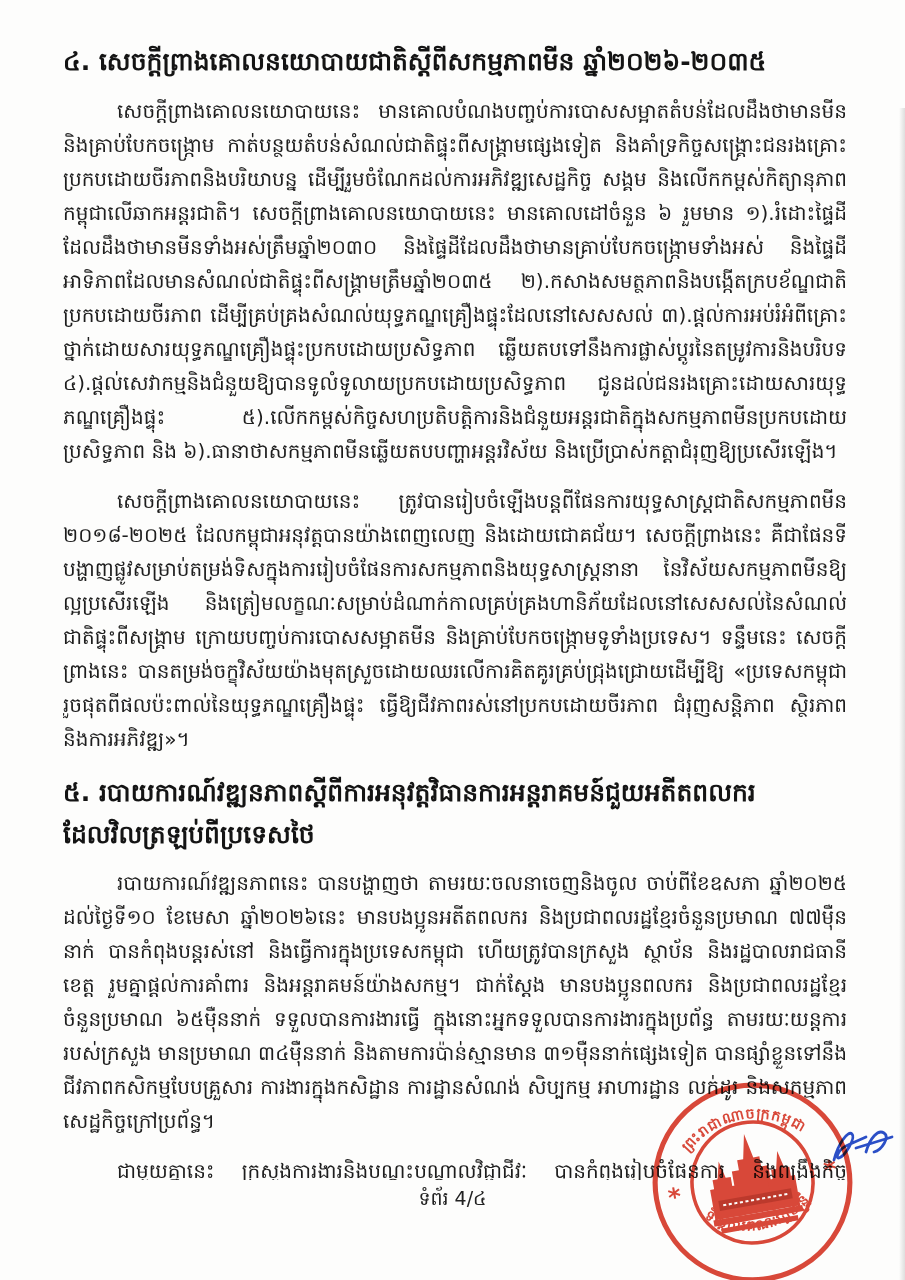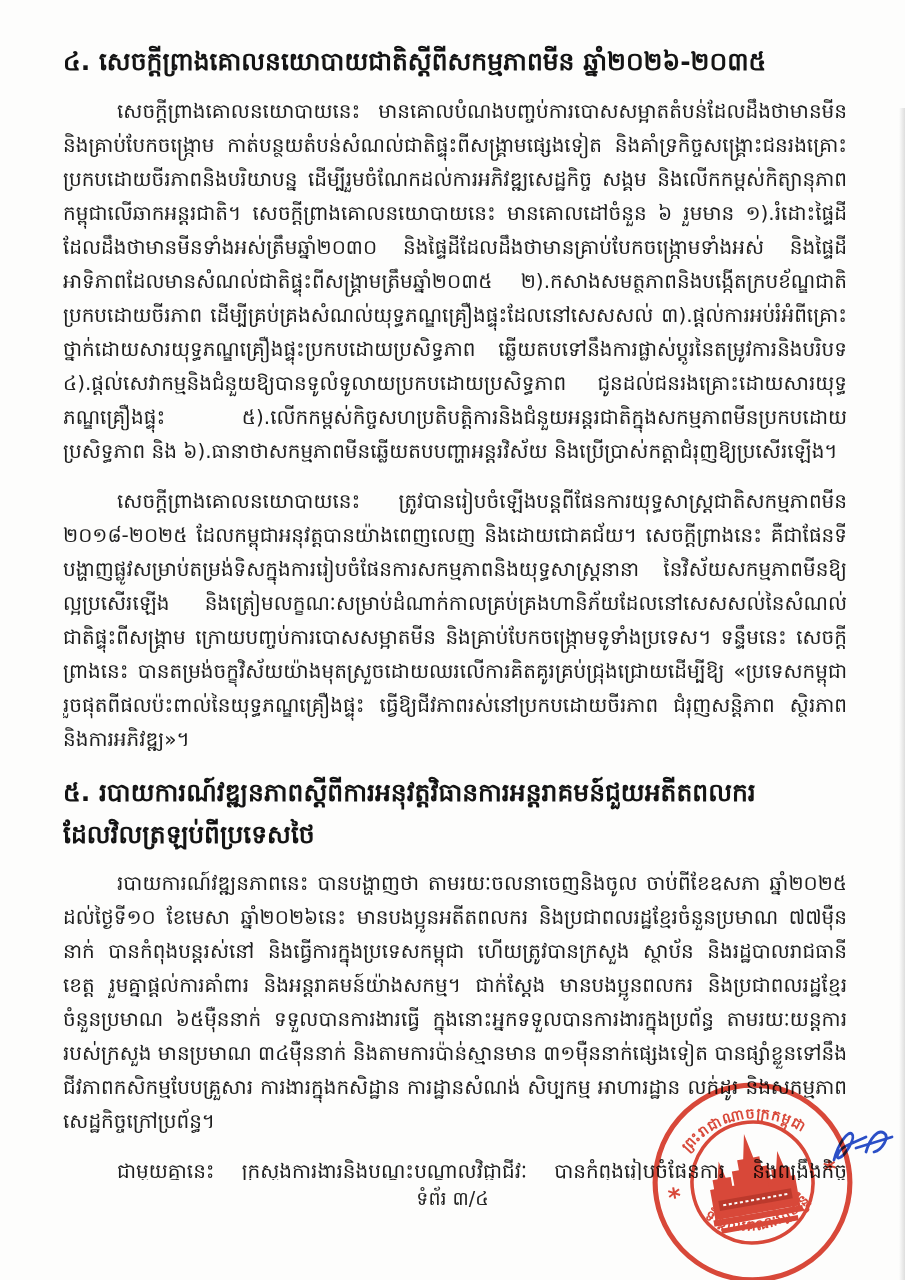--- a/index.html
+++ b/index.html
@@ -66,21 +66,21 @@
 <div class="page">
   <div class="doc-body">
     <h2 class="heading">៤. សេចក្តីព្រាងគោលនយោបាយជាតិស្តីពីសកម្មភាពមីន ឆ្នាំ២០២៦-២០៣៥</h2>
     <p class="para">សេចក្តីព្រាងគោលនយោបាយនេះ មានគោលបំណងបញ្ចប់ការបោសសម្អាតតំបន់ដែលដឹងថាមានមីន និងគ្រាប់បែកចង្ក្រោម កាត់បន្ថយតំបន់សំណល់ជាតិផ្ទុះពីសង្គ្រាមផ្សេងទៀត និងគាំទ្រកិច្ចសង្គ្រោះជនរងគ្រោះ ប្រកបដោយចីរភាពនិងបរិយាបន្ន ដើម្បីរួមចំណែកដល់ការអភិវឌ្ឍសេដ្ឋកិច្ច សង្គម និងលើកកម្ពស់កិត្យានុភាពកម្ពុជាលើឆាកអន្តរជាតិ។ សេចក្តីព្រាងគោលនយោបាយនេះ មានគោលដៅចំនួន ៦ រួមមាន ១).រំដោះផ្ទៃដីដែលដឹងថាមានមីនទាំងអស់ត្រឹមឆ្នាំ២០៣០ និងផ្ទៃដីដែលដឹងថាមានគ្រាប់បែកចង្ក្រោមទាំងអស់ និងផ្ទៃដីអាទិភាពដែលមានសំណល់ជាតិផ្ទុះពីសង្គ្រាមត្រឹមឆ្នាំ២០៣៥ ២).កសាងសមត្ថភាពនិងបង្កើតក្របខ័ណ្ឌជាតិប្រកបដោយចីរភាព ដើម្បីគ្រប់គ្រងសំណល់យុទ្ធភណ្ឌគ្រឿងផ្ទុះដែលនៅសេសសល់ ៣).ផ្តល់ការអប់រំអំពីគ្រោះថ្នាក់ដោយសារយុទ្ធភណ្ឌគ្រឿងផ្ទុះប្រកបដោយប្រសិទ្ធភាព ឆ្លើយតបទៅនឹងការផ្លាស់ប្តូរនៃតម្រូវការនិងបរិបទ ៤).ផ្តល់សេវាកម្មនិងជំនួយឱ្យបានទូលំទូលាយប្រកបដោយប្រសិទ្ធភាព ជូនដល់ជនរងគ្រោះដោយសារយុទ្ធភណ្ឌគ្រឿងផ្ទុះ ៥).លើកកម្ពស់កិច្ចសហប្រតិបត្តិការនិងជំនួយអន្តរជាតិក្នុងសកម្មភាពមីនប្រកបដោយប្រសិទ្ធភាព និង ៦).ធានាថាសកម្មភាពមីនឆ្លើយតបបញ្ហាអន្តរវិស័យ និងប្រើប្រាស់កត្តាជំរុញឱ្យប្រសើរឡើង។</p>
     <p class="para">សេចក្តីព្រាងគោលនយោបាយនេះ ត្រូវបានរៀបចំឡើងបន្តពីផែនការយុទ្ធសាស្ត្រជាតិសកម្មភាពមីន ២០១៨-២០២៥ ដែលកម្ពុជាអនុវត្តបានយ៉ាងពេញលេញ និងដោយជោគជ័យ។ សេចក្តីព្រាងនេះ គឺជាផែនទីបង្ហាញផ្លូវសម្រាប់តម្រង់ទិសក្នុងការរៀបចំផែនការសកម្មភាពនិងយុទ្ធសាស្ត្រនានា នៃវិស័យសកម្មភាពមីនឱ្យល្អប្រសើរឡើង និងត្រៀមលក្ខណៈសម្រាប់ដំណាក់កាលគ្រប់គ្រងហានិភ័យដែលនៅសេសសល់នៃសំណល់ជាតិផ្ទុះពីសង្គ្រាម ក្រោយបញ្ចប់ការបោសសម្អាតមីន និងគ្រាប់បែកចង្ក្រោមទូទាំងប្រទេស។ ទន្ទឹមនេះ សេចក្តីព្រាងនេះ បានតម្រង់ចក្ខុវិស័យយ៉ាងមុតស្រួចដោយឈរលើការគិតគូរគ្រប់ជ្រុងជ្រោយដើម្បីឱ្យ «ប្រទេសកម្ពុជារួចផុតពីផលប៉ះពាល់នៃយុទ្ធភណ្ឌគ្រឿងផ្ទុះ ធ្វើឱ្យជីវភាពរស់នៅប្រកបដោយចីរភាព ជំរុញសន្តិភាព ស្ថិរភាព និងការអភិវឌ្ឍ»។</p>
     <h2 class="heading h5">៥. របាយការណ៍វឌ្ឍនភាពស្តីពីការអនុវត្តវិធានការអន្តរាគមន៍ជួយអតីតពលករដែលវិលត្រឡប់ពីប្រទេសថៃ</h2>
     <p class="para">របាយការណ៍វឌ្ឍនភាពនេះ បានបង្ហាញថា តាមរយៈចលនាចេញនិងចូល ចាប់ពីខែឧសភា ឆ្នាំ២០២៥ ដល់ថ្ងៃទី១០ ខែមេសា ឆ្នាំ២០២៦នេះ មានបងប្អូនអតីតពលករ និងប្រជាពលរដ្ឋខ្មែរចំនួនប្រមាណ ៧៧ម៉ឺននាក់ បានកំពុងបន្តរស់នៅ និងធ្វើការក្នុងប្រទេសកម្ពុជា ហើយត្រូវបានក្រសួង ស្ថាប័ន និងរដ្ឋបាលរាជធានី ខេត្ត រួមគ្នាផ្តល់ការគាំពារ និងអន្តរាគមន៍យ៉ាងសកម្ម។ ជាក់ស្តែង មានបងប្អូនពលករ និងប្រជាពលរដ្ឋខ្មែរ ចំនួនប្រមាណ ៦៥ម៉ឺននាក់ ទទួលបានការងារធ្វើ ក្នុងនោះអ្នកទទួលបានការងារក្នុងប្រព័ន្ធ តាមរយៈយន្តការរបស់ក្រសួង មានប្រមាណ ៣៤ម៉ឺននាក់ និងតាមការប៉ាន់ស្មានមាន ៣១ម៉ឺននាក់ផ្សេងទៀត បានផ្សាំខ្លួនទៅនឹងជីវភាពកសិកម្មបែបគ្រួសារ ការងារក្នុងកសិដ្ឋាន ការដ្ឋានសំណង់ សិប្បកម្ម អាហារដ្ឋាន លក់ដូរ និងសកម្មភាពសេដ្ឋកិច្ចក្រៅប្រព័ន្ធ។</p>
     <p class="para">ជាមួយគ្នានេះ ក្រសួងការងារនិងបណ្តុះបណ្តាលវិជ្ជាជីវៈ បានកំពុងរៀបចំផែនការ និងពង្រឹងកិច្ចសហការជាមួយក្រសួង ស្ថាប័នពាក់ព័ន្ធ អាជ្ញាធរមូលដ្ឋាន សហភាពសហព័ន្ធយុវជនកម្ពុជា សមាគមនិយោជក វិស័យឯកជន និងដៃគូពាក់ព័ន្ធទាំងអស់ ដើម្បីពង្រឹងប្រសិទ្ធភាពអន្តរាគមន៍ដែលបានដាក់ចេញកន្លងមក និងកំពុងដាក់បញ្ចូលនូវវិធានការអន្តរាគមន៍បន្ថែមទៀត រួមមាន ការពង្រឹងយន្តការប្រមូលព័ត៌មានឱកាសការងារ ការបង្កើនយុទ្ធនាការ</p>
   </div>
 
-  <div class="footer">ទំព័រ ៣/៤</div>
+  <div class="footer">ទំព័រ 4/៤</div>
 
   <svg class="stamp" viewBox="0 0 200 200">
     <defs>
       <path id="arcTop" d="M 20,106 A 81,81 0 0 1 180,106"></path>
       <path id="arcBottom" d="M 27,94 A 77,77 0 0 0 173,94"></path>
     </defs>
     <circle cx="100" cy="100" r="95" fill="none" stroke="#d73a2a" stroke-width="5"></circle>
     <circle cx="100" cy="100" r="59" fill="none" stroke="#d73a2a" stroke-width="3.5"></circle>
     <text font-size="14" font-weight="bold" fill="#d73a2a" letter-spacing="1">
       <textPath href="#arcTop" startOffset="50%" text-anchor="middle">ព្រះរាជាណាចក្រកម្ពុជា</textPath>

